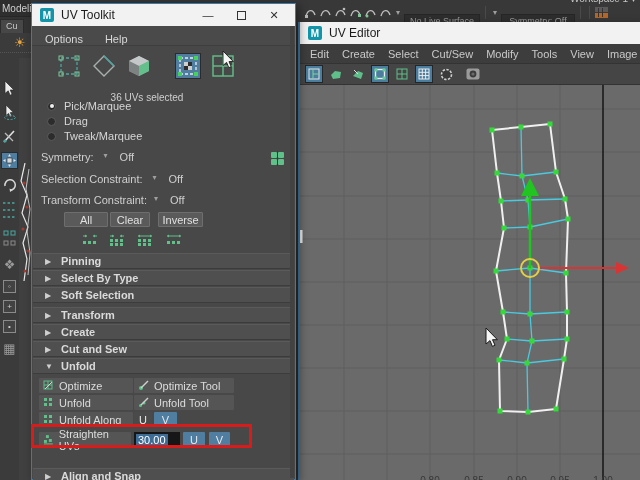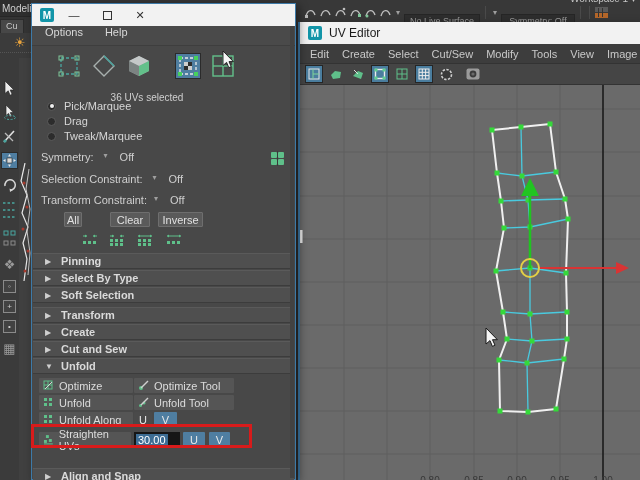--- a/index.html
+++ b/index.html
@@ -30,21 +30,21 @@
   
   .fwin { position:absolute; box-shadow:3px 3px 9px rgba(0,0,0,.45); }
   .titlebar { height:22px; background:#f2f2f2; display:flex; align-items:center; padding:0 8px; gap:7px; }
   .titlebar .wtitle { color:#1a1a1a; font-size:12px; flex:1; white-space:nowrap; }
   .maya-logo { width:14px; height:14px; background:#1295a8; color:#fff; font-size:10px; font-weight:bold; display:flex; align-items:center; justify-content:center; border-radius:2px; }
   .winbtn { color:#333; font-size:11px; width:26px; text-align:center; }
   .maxi { width:9px; height:9px; border:1px solid #333; margin:0 auto; }
 
   
   #uv-toolkit { left:31px; top:3px; width:265px; height:477px; background:#484848; border:1px solid #3d7aa8; z-index:10; }
-  #tk-menus { height:20px; background:#4a4a4a; display:flex; align-items:flex-start; gap:22px; padding-left:13px; color:#d8d8d8; font-size:11px; border-bottom:1px solid #3e3e3e; }
+  #tk-menus { height:20px; background:#4a4a4a; display:flex; align-items:flex-end; gap:22px; padding-left:13px; color:#d8d8d8; font-size:11px; border-bottom:1px solid #3e3e3e; }
   #tk-iconrow { position:absolute; left:0; top:46px; width:100%; height:32px; display:flex; align-items:center; gap:9px; padding-left:24px; }
   .hdr-ico { width:26px; height:26px; display:flex; align-items:center; justify-content:center; }
   .hdr-ico.sel { background:#4f7ea1; border:1px solid #2b2b2b; }
   #tk-status { position:absolute; left:0; top:88px; width:230px; text-align:center; color:#cfcfcf; font-size:10px; }
   .radio-row { position:absolute; left:15px; display:flex; align-items:center; gap:8px; color:#d6d6d6; font-size:11px; }
   .rdot { width:9px; height:9px; border-radius:50%; background:#2c2c2c; border:1px solid #5c5c5c; position:relative; }
   .rdot.on::after { content:""; position:absolute; left:1.5px; top:1.5px; width:4px; height:4px; border-radius:50%; background:#f0f0f0; }
   .ctrl-row { position:absolute; color:#cfcfcf; font-size:11px; display:flex; align-items:flex-start; }
   .tk-btn { background:#5a5a5a; border:1px solid #6e6e6e; color:#e0e0e0; font-size:11px; text-align:center; border-radius:1px; }
   .sec { position:absolute; left:1px; right:1px; height:16px; background:#4f4f4f; border-top:1px solid #5a5a5a; border-bottom:1px solid #3c3c3c; color:#dadada; font-size:11px; font-weight:bold; display:flex; align-items:center; gap:9px; padding-left:12px; }
@@ -328,20 +328,21 @@
         <polygon points="329,183 316,177 316,189" fill="#d93434"></polygon>
         <circle cx="230" cy="183" r="9" fill="none" stroke="#e3cf45" stroke-width="2"></circle>
         <path d="M186,243 l0,16 l4,-3.4 l2.4,5.8 l2.6,-1.2 l-2.5,-5.5 l4.9,0 Z" fill="#f5f5f5" stroke="#1a1a1a" stroke-width="1"></path>
       </svg>
   </div>
 </div>
 
 <div id="uv-toolkit" class="fwin">
   <div class="titlebar">
     <div class="maya-logo">M</div>
+    <div class="wtitle">UV Toolkit</div>
     <div class="winbtn">—</div>
     <div class="winbtn">
         <div class="maxi"></div>
       </div>
     <div class="winbtn">✕</div>
   </div>
   <div id="tk-menus">
     <span>Options</span>
     <span>Help</span>
   </div>
@@ -422,21 +423,21 @@
     <span>Selection Constraint:</span>
     <span class="caret" style="margin-left:8px">▾</span>
     <span style="margin-left:10px">Off</span>
   </div>
   <div class="ctrl-row" style="left:9px;top:190px">
     <span>Transform Constraint:</span>
     <span class="caret" style="margin-left:5px">▾</span>
     <span style="margin-left:10px">Off</span>
   </div>
 
-  <div class="tk-btn" style="position:absolute;left:32px;top:208px;width:18px;height:15px;line-height:14px">All</div>
+  <div class="tk-btn" style="position:absolute;left:32px;top:208px;width:44px;height:15px;line-height:14px">All</div>
   <div class="tk-btn" style="position:absolute;left:78px;top:208px;width:40px;height:15px;line-height:14px">Clear</div>
   <div class="tk-btn" style="position:absolute;left:126px;top:208px;width:45px;height:15px;line-height:14px">Inverse</div>
 
   <div style="position:absolute;left:50px;top:230px;display:flex;gap:11px">
     <svg width="16" height="13" viewBox="0 0 16 13">
         <path d="M1,2 h4 M11,2 h4" stroke="#5fc08a"></path>
         <path d="M5,2 l-2,-1.5 v3 Z M11,2 l2,-1.5 v3 Z" fill="#5fc08a"></path>
         <rect x="1" y="7" width="3" height="3" fill="#5fc08a"></rect>
         <rect x="6" y="7" width="3" height="3" fill="#5fc08a"></rect>
         <rect x="11" y="7" width="3" height="3" fill="#5fc08a"></rect>

